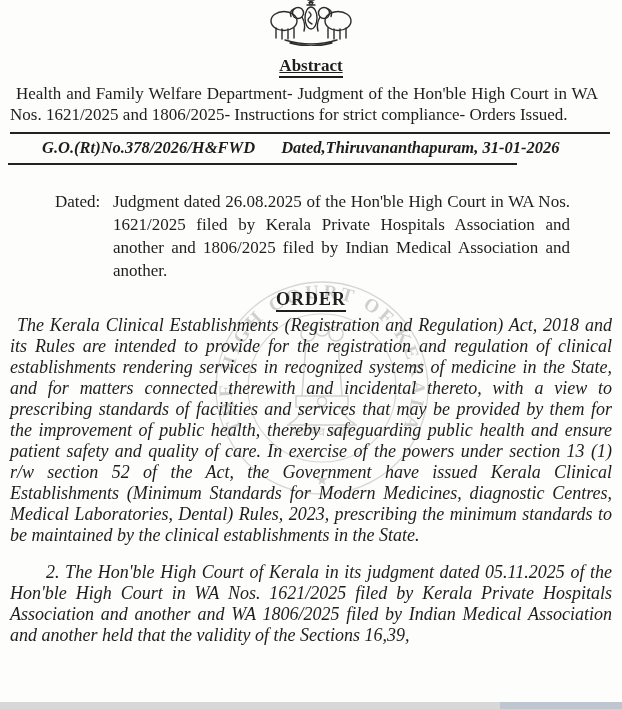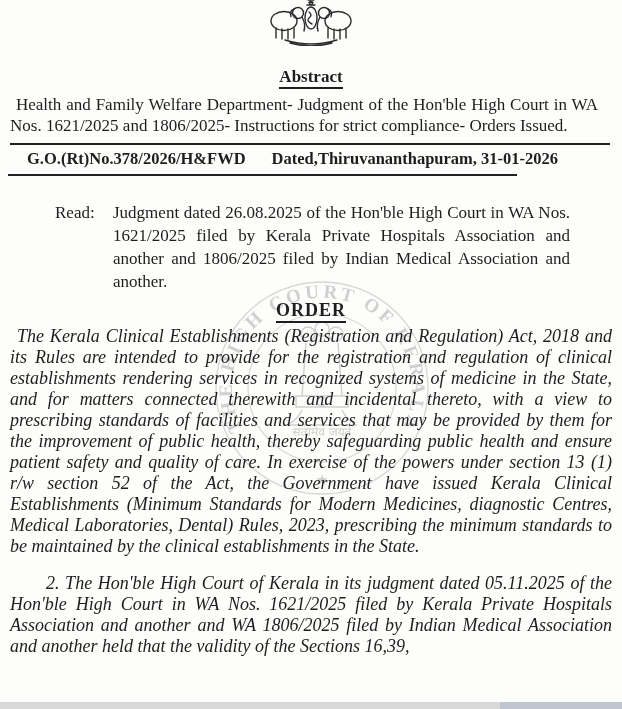--- a/index.html
+++ b/index.html
@@ -16,31 +16,31 @@
   
   .watermark{position:absolute;left:182px;top:248px;width:280px;height:280px;z-index:1;opacity:.85;}
 
   
   .emblem{display:block;margin:0 auto;width:92px;height:46px;}
 
   .title{
     text-align:center;font-weight:bold;font-size:19px;line-height:20px;
     letter-spacing:.5px;margin-top:3px;
   }
-  .abstract-heading{text-align:center;margin-top:21px;font-size:17px;font-weight:bold;}
+  .abstract-heading{text-align:center;margin-top:10px;font-size:17px;font-weight:bold;text-decoration:underline;}
   .abstract-heading span{border-bottom:2px solid #1e1e1e;padding-bottom:1px;}
 
   .abstract-text{
     margin:7px 24px 0 10px;text-align:justify;font-size:17px;line-height:21px;
     text-indent:6px;
   }
 
   .rule-top{margin:7px 12px 0 10px;border-top:2px solid #222;height:0;}
   .dept-heading{margin-top:2px;text-align:center;font-weight:bold;font-size:17px;line-height:22px;}
-  .go-line{margin-top:4px;padding-left:27px;font-weight:bold;font-size:16.5px;line-height:20px;white-space:nowrap;}
+  .go-line{margin-top:4px;padding-left:42px;font-weight:bold;font-size:16.5px;line-height:20px;white-space:nowrap;font-style:italic;}
   .go-gap{display:inline-block;width:26px;}
   .rule-go{margin:5px 0 0 8px;width:509px;border-top:2px solid #222;height:0;}
 
   .read-block{display:flex;margin:25px 0 0 55px;font-size:17px;line-height:23px;}
   .read-label{flex:none;width:58px;}
   .read-text{width:457px;text-align:justify;}
 
   .order-heading{margin-top:7px;text-align:center;font-size:18px;font-weight:bold;letter-spacing:1px;}
   .order-heading span{border-bottom:2px solid #1e1e1e;padding-bottom:1px;}
 
@@ -120,21 +120,21 @@
     <div class="rule-top"></div>
 
 
     <div class="go-line">
       <span>G.O.(Rt)No.378/2026/H&amp;FWD</span><span class="go-gap"></span><span>Dated,Thiruvananthapuram, 31-01-2026</span>
     </div>
 
     <div class="rule-go"></div>
 
     <div class="read-block">
-      <div class="read-label">Read:</div>
+      <div class="read-label">Dated:</div>
       <div class="read-text">Judgment dated 26.08.2025 of the Hon'ble High Court in WA Nos. 1621/2025 filed by Kerala Private Hospitals Association and another and 1806/2025 filed by Indian Medical Association and another.</div>
     </div>
 
     <div class="order-heading">
       <span>ORDER</span>
     </div>
 
     <div class="para para1">The Kerala Clinical Establishments (Registration and Regulation) Act, 2018 and its Rules are intended to provide for the registration and regulation of clinical establishments rendering services in recognized systems of medicine in the State, and for matters connected therewith and incidental thereto, with a view to prescribing standards of facilities and services that may be provided by them for the improvement of public health, thereby safeguarding public health and ensure patient safety and quality of care. In exercise of the powers under section 13 (1) r/w section 52 of the Act, the Government have issued Kerala Clinical Establishments (Minimum Standards for Modern Medicines, diagnostic Centres, Medical Laboratories, Dental) Rules, 2023, prescribing the minimum standards to be maintained by the clinical establishments in the State.</div>
     <div class="para para2">2. The Hon'ble High Court of Kerala in its judgment dated 05.11.2025 of the Hon'ble High Court in WA Nos. 1621/2025 filed by Kerala Private Hospitals Association and another and WA 1806/2025 filed by Indian Medical Association and another held that the validity of the Sections 16,39,</div>
   </div>

